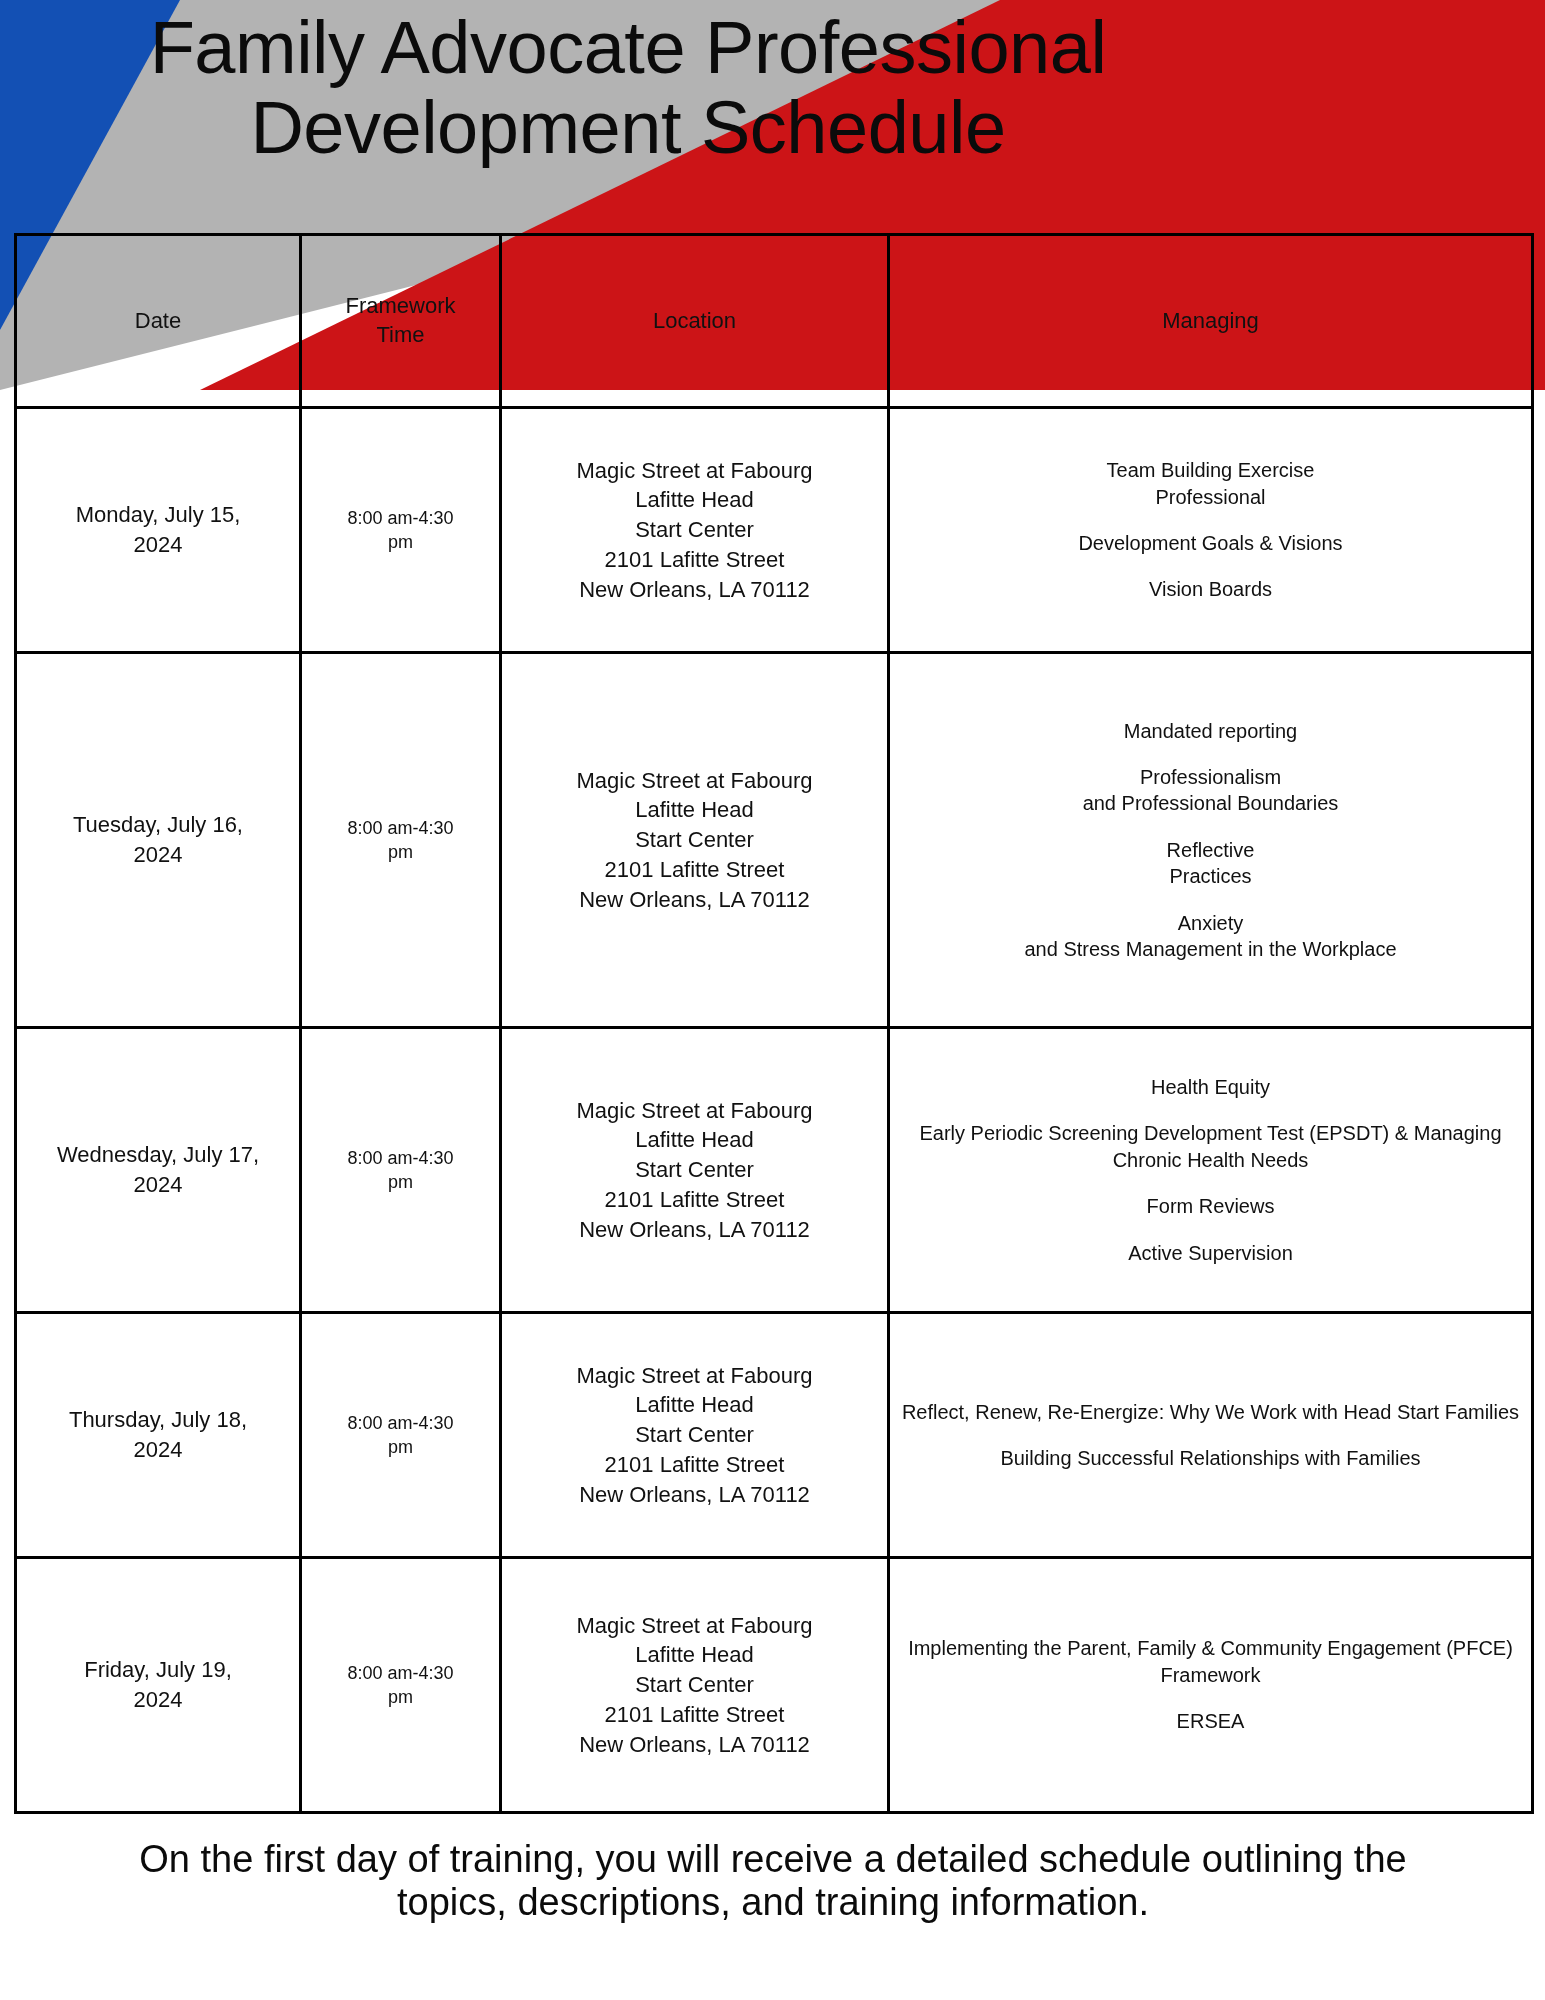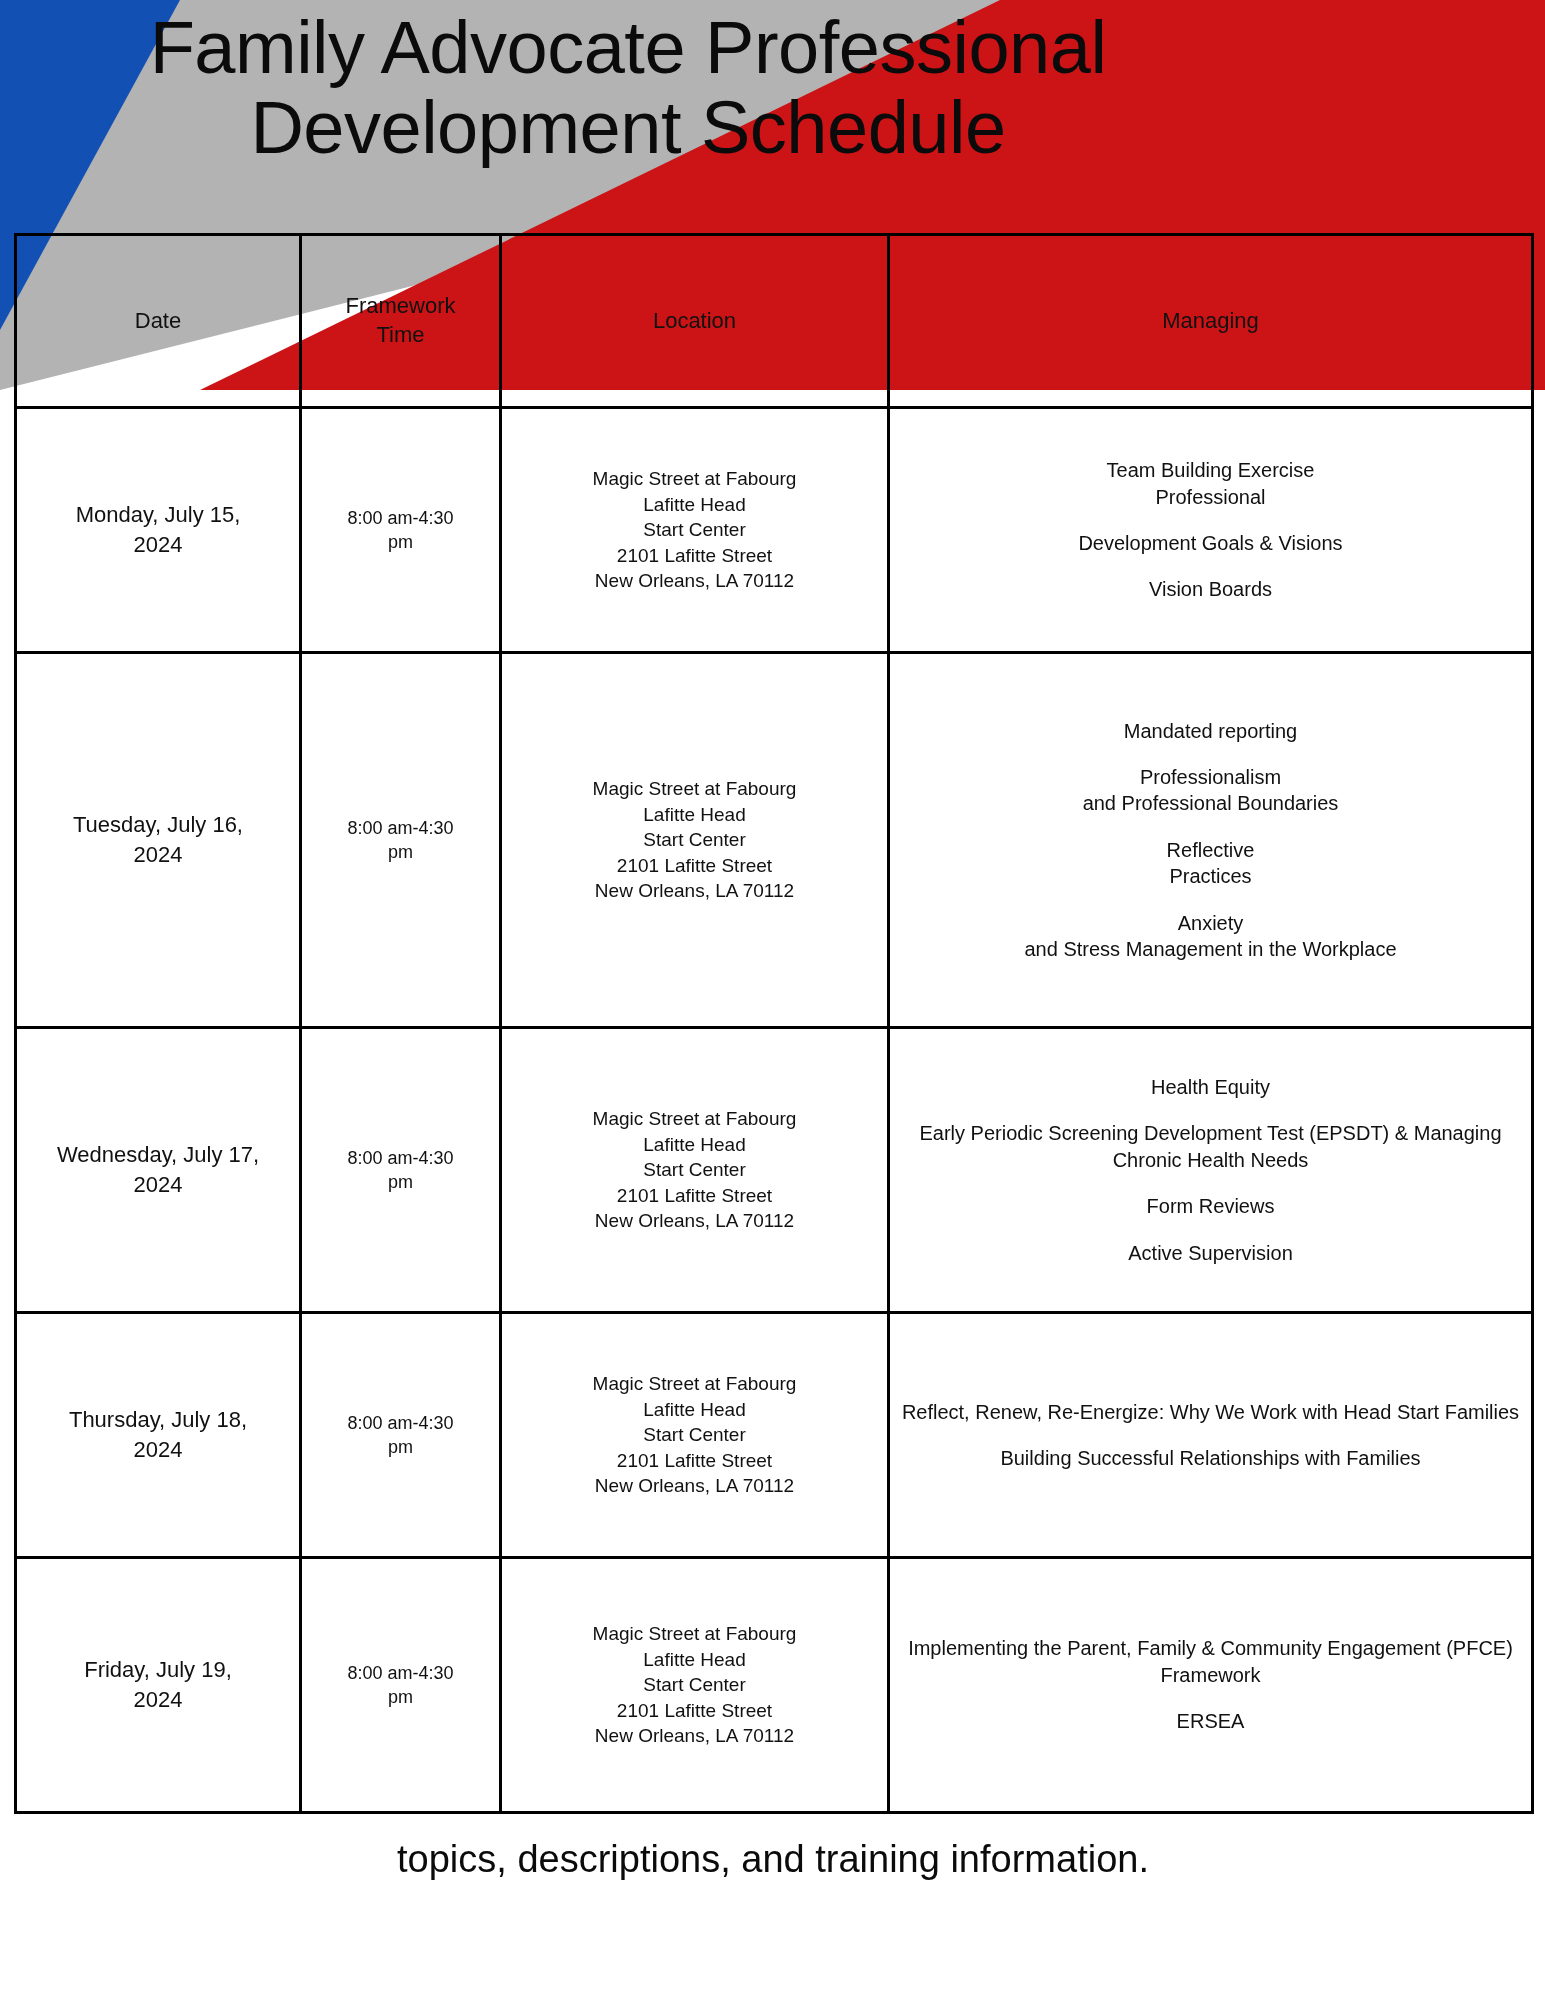--- a/index.html
+++ b/index.html
@@ -88,21 +88,21 @@
 
   td.date-cell {
     font-size: 22px;
     line-height: 1.35;
   }
   td.time-cell {
     font-size: 18px;
     line-height: 1.35;
   }
   td.loc-cell {
-    font-size: 19px;
+    font-size: 22px;
     line-height: 1.35;
   }
   td.sess-cell {
     font-size: 20px;
     line-height: 1.32;
     padding: 14px 12px;
   }
   .sess-item {
     margin: 0 0 20px 0;
   }
@@ -282,16 +282,17 @@
             <p class="sess-item">Implementing the Parent, Family &amp; Community Engagement (PFCE) Framework</p>
             <p class="sess-item">ERSEA</p>
           </td>
         </tr>
 
       </tbody>
     </table>
   </div>
 
   <div class="footer">
+    <span class="footer-line">On the first day of training, you will receive a detailed schedule outlining the</span>
     <span class="footer-line">topics, descriptions, and training information.</span>
   </div>
 
 </div>
 
 </body></html>

